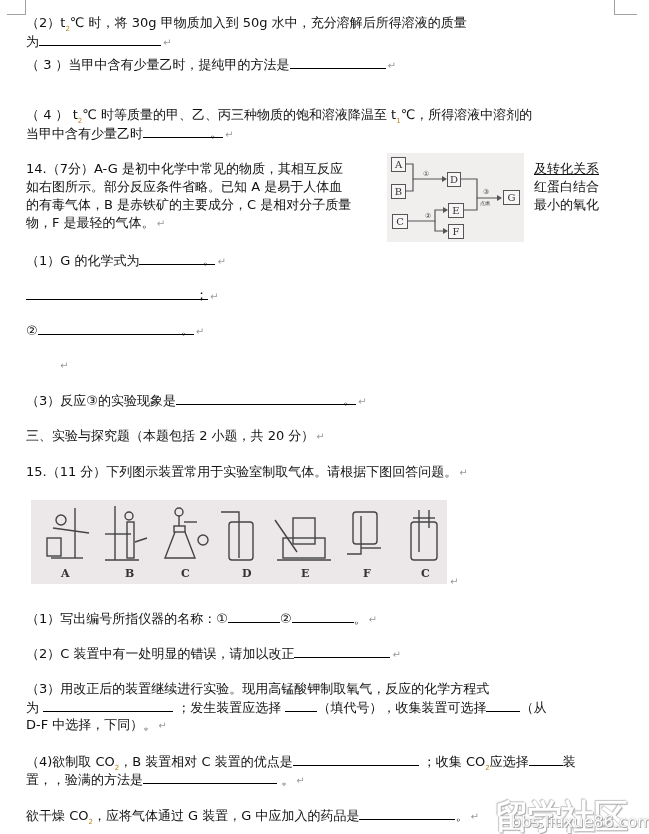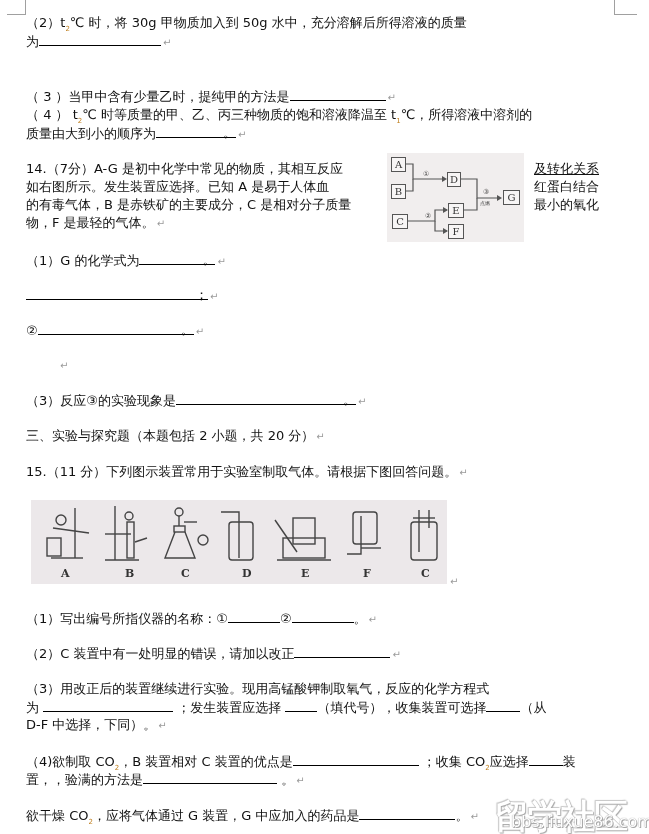--- a/index.html
+++ b/index.html
@@ -37,33 +37,33 @@
 <div class="corner tl"></div>
 <div class="corner tr"></div>
 
 <div class="line" style="top:14px;">
   <span>（2）t</span><span class="sub">2</span><span>℃ 时，将 30g 甲物质加入到 50g 水中，充分溶解后所得溶液的质量</span>
 </div>
 <div class="line" style="top:32px;">
   <span>为</span><span class="blank" style="width:122px;"></span><span class="pmark">↵</span>
 </div>
 
-<div class="line" style="top:87px;">
+<div class="line" style="top:55px;">
   <span>（ 3 ）当甲中含有少量乙时，提纯甲的方法是</span><span class="blank" style="width:96px;"></span><span class="pmark">↵</span>
 </div>
 
 <div class="line" style="top:106px;">
   <span>（ 4 ） t</span><span class="sub">2</span><span>℃ 时等质量的甲、乙、丙三种物质的饱和溶液降温至 t</span><span class="sub">1</span><span>℃，所得溶液中溶剂的</span>
 </div>
 <div class="line" style="top:124px;">
-  <span>质量由大到小的顺序为</span><span class="blank" style="width:80px;"><span style="float:right;">。</span></span><span class="pmark">↵</span>
+  <span>当甲中含有少量乙时</span><span class="blank" style="width:80px;"><span style="float:right;">。</span></span><span class="pmark">↵</span>
 </div>
 
 <div class="line" style="top:160px;">14.（7分）A-G 是初中化学中常见的物质，其相互反应</div>
-<div class="line" style="top:178px;">如右图所示。发生装置应选择。已知 A 是易于人体血</div>
+<div class="line" style="top:178px;">如右图所示。部分反应条件省略。已知 A 是易于人体血</div>
 <div class="line" style="top:196px;">的有毒气体，B 是赤铁矿的主要成分，C 是相对分子质量</div>
 <div class="line" style="top:214px;">
   <span>物，F 是最轻的气体。</span><span class="pmark">↵</span>
 </div>
 <div class="side-text" style="top:160px;text-decoration:underline;">及转化关系</div>
 <div class="side-text" style="top:178px;">红蛋白结合</div>
 <div class="side-text" style="top:196px;text-align:center;">最小的氧化</div>
 
 <div class="figure-flow">
   <svg width="137" height="89" style="position:absolute;left:0;top:0;">

